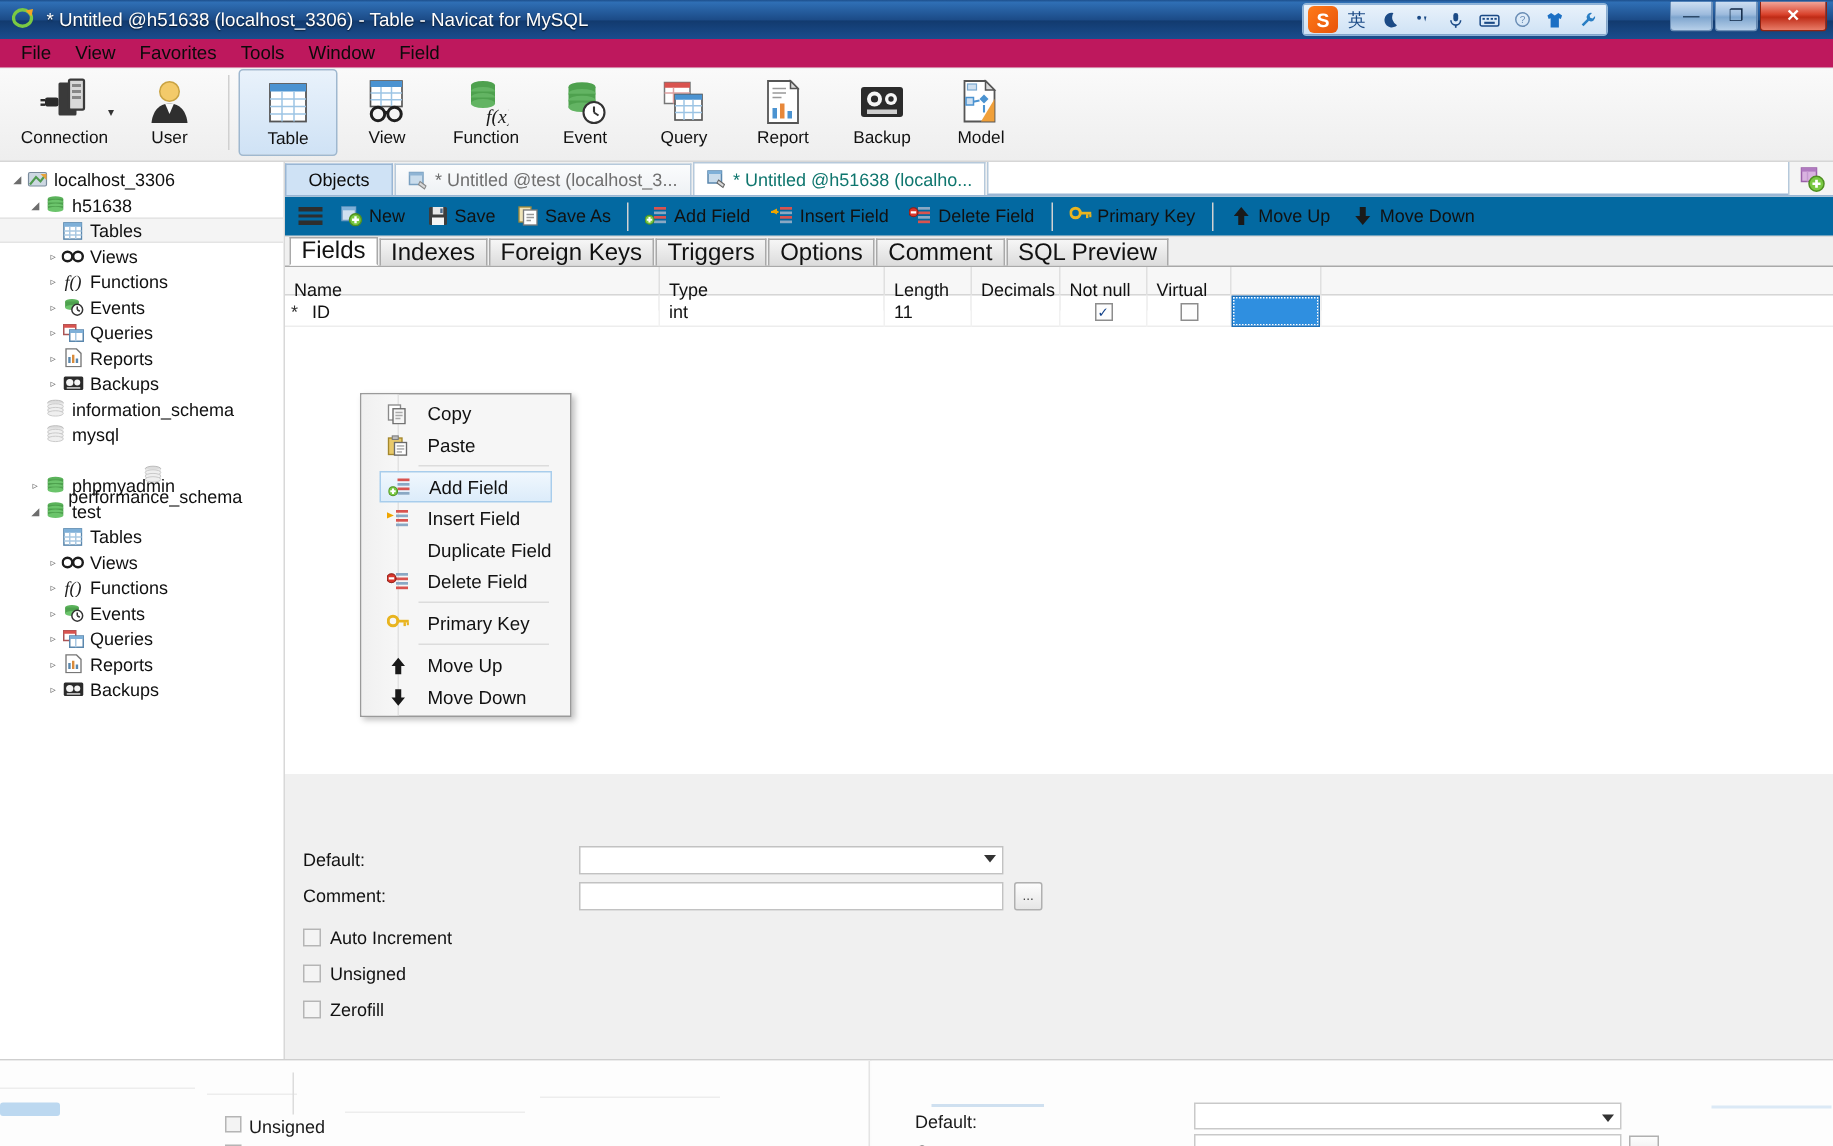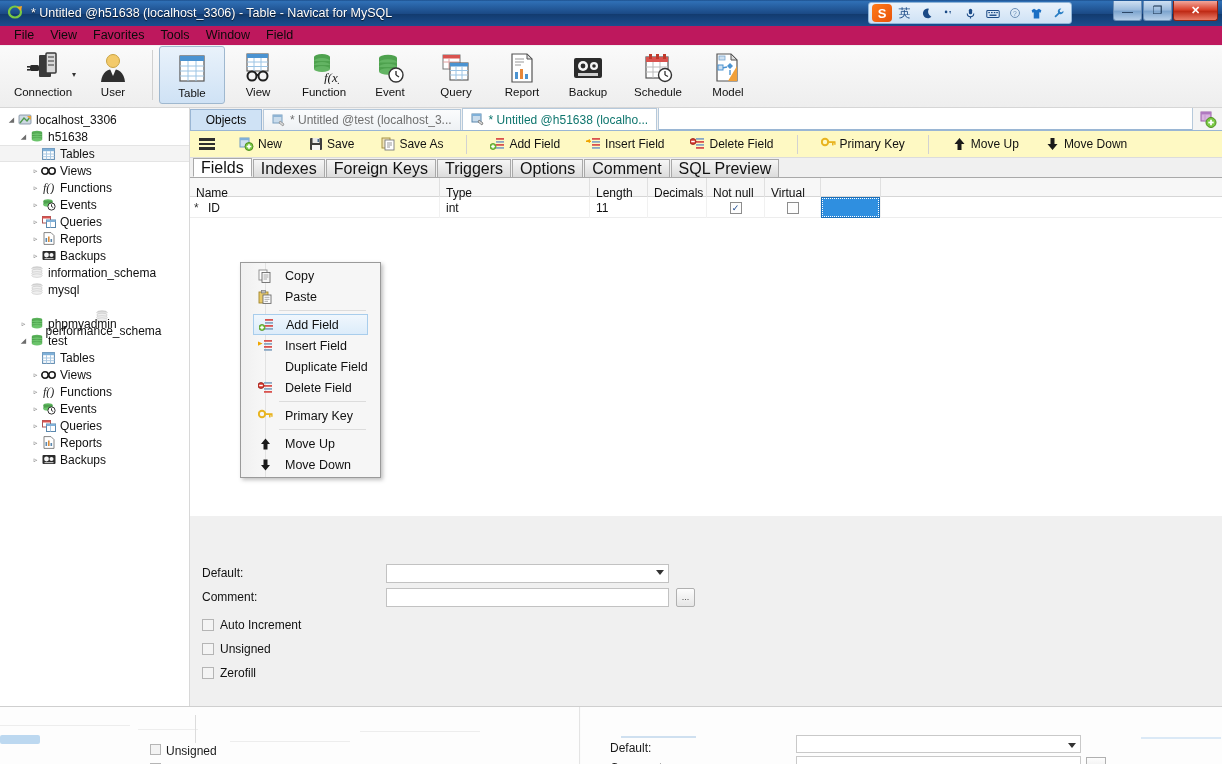--- a/index.html
+++ b/index.html
@@ -155,22 +155,22 @@
   .tab.active { background:#ffffff; color:#0f766e; height:22px;justify-content:flex-end; }
   .tab .ticon { width:14px; height:13px; margin-right:4px; flex:0 0 14px; }
   .tabfill { flex:1; height:22px; border-bottom:1px solid #9ab6d4; background:#ffffff; border-left:1px solid #b6c9db;}
   .tab-add {
     width:30px; height:22px; display:flex; align-items:center; justify-content:center;
     border-left:1px solid #b6c9db; background:#f4f4f4;
   }
 
   
   .etoolbar {
-    height:27px; background:#fef9c3; border-bottom:1px solid #dcdcdc;
-    display:flex; align-items:center; padding-left:4px; gap:12px;
+    height:27px; background:#0369a1; border-bottom:1px solid #dcdcdc;
+    display:flex; align-items:center; padding-left:4px; gap:0px;
   }
   .ham { width:26px; display:flex; flex-direction:column; gap:2px; align-items:center; justify-content:center; padding:0 6px;}
   .ham i { display:block; width:16px; height:2.5px; background:#2e2e2e; }
   .ebtn {
     display:flex; align-items:center; height:22px; padding:0 7px; font-size:12px; color:#111;
     white-space:nowrap;
   }
   .ebtn .eic { width:15px; height:14px; margin-right:4px; flex:0 0 15px; display:flex;align-items:center;justify-content:center;}
   .esep { width:1px; height:19px; background:#d2d2d2; margin:0 4px; }
 
@@ -497,39 +497,20 @@
             <circle cx="11" cy="13" r="5" fill="#f5f5f5"></circle>
             <circle cx="11" cy="13" r="2.4" fill="#2b2b2b"></circle>
             <circle cx="22" cy="13" r="4" fill="#f5f5f5"></circle>
             <circle cx="22" cy="13" r="1.8" fill="#2b2b2b"></circle>
             <rect x="6" y="20" width="20" height="3" fill="#cfcfcf"></rect>
           </svg>
         </div>
         <div class="lbl">Backup</div>
       </div>
 
-      <div class="tbtn wide">
-        <div class="glyph">
-          <svg width="30" height="32" viewBox="0 0 30 32">
-            <rect x="3" y="5" width="22" height="21" fill="#ffffff" stroke="#555" stroke-width="1.2"></rect>
-            <rect x="3" y="5" width="22" height="5" fill="#d9534f"></rect>
-            <rect x="6" y="2" width="3" height="5" fill="#c0392b"></rect>
-            <rect x="13" y="2" width="3" height="5" fill="#c0392b"></rect>
-            <rect x="20" y="2" width="3" height="5" fill="#c0392b"></rect>
-            <line x1="10" y1="10" x2="10" y2="26" stroke="#bbb"></line>
-            <line x1="17" y1="10" x2="17" y2="26" stroke="#bbb"></line>
-            <line x1="3" y1="15" x2="25" y2="15" stroke="#bbb"></line>
-            <line x1="3" y1="20" x2="25" y2="20" stroke="#bbb"></line>
-            <circle cx="22" cy="23" r="6.5" fill="#fff" stroke="#333" stroke-width="1.4"></circle>
-            <line x1="22" y1="23" x2="22" y2="19" stroke="#333" stroke-width="1.3"></line>
-            <line x1="22" y1="23" x2="25" y2="24.5" stroke="#333" stroke-width="1.3"></line>
-          </svg>
-        </div>
-        <div class="lbl">Schedule</div>
-      </div>
 
       <div class="tbtn">
         <div class="glyph">
           <svg width="28" height="32" viewBox="0 0 28 32">
             <path d="M3 2 H17 L23 8 V29 H3 Z" fill="#ffffff" stroke="#555" stroke-width="1.2"></path>
             <path d="M17 2 V8 H23 Z" fill="#dcdcdc" stroke="#555" stroke-width="1"></path>
             <rect x="5" y="4" width="6" height="4" fill="#cfe0f0" stroke="#7aa8d0" stroke-width=".8"></rect>
             <path d="M13 14 l3-3 3 3 -3 3 z" fill="#4b93d1"></path>
             <line x1="8" y1="16" x2="13" y2="15" stroke="#4b93d1" stroke-width="1.4"></line>
             <rect x="4" y="13" width="5" height="5" fill="#cfe0f0" stroke="#4b93d1" stroke-width="1"></rect>

